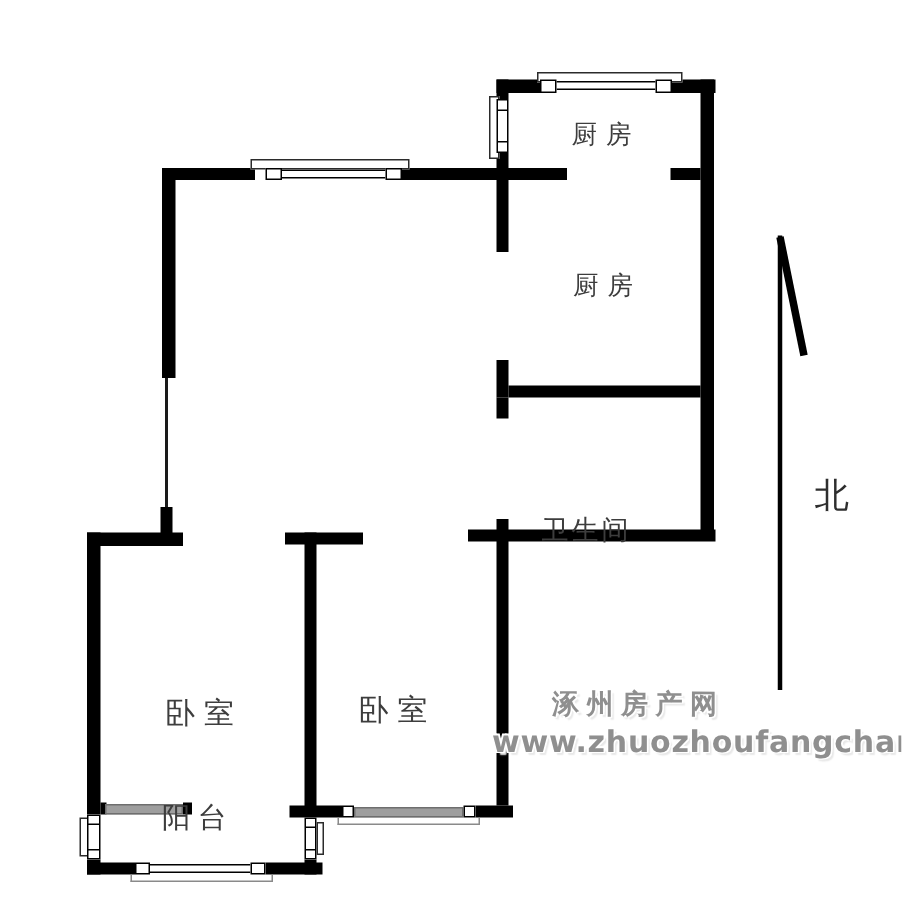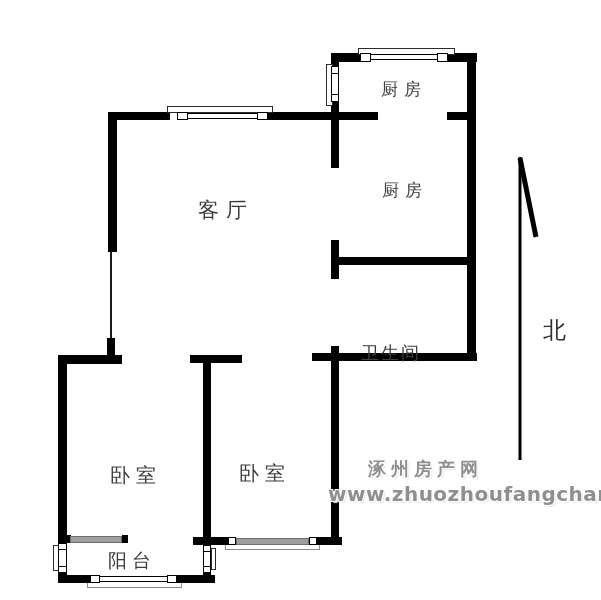--- a/index.html
+++ b/index.html
@@ -102,25 +102,24 @@
   <div class="win-cap" style="left:58px;top:543px;width:9px;height:7px;"></div>
   <div class="win-cap" style="left:58px;top:566px;width:9px;height:7px;"></div>
 
   <div class="win-frame" style="left:211px;top:548px;width:5px;height:22px;"></div>
   <div class="win-glass-v" style="left:203px;top:552px;width:8px;height:14px;"></div>
   <div class="win-cap" style="left:203px;top:545px;width:8px;height:7px;"></div>
   <div class="win-cap" style="left:203px;top:566px;width:8px;height:7px;"></div>
 
   <div class="room-label" style="left:381px;top:78px;font-size:17px;letter-spacing:6px;">厨房</div>
   <div class="room-label" style="left:382px;top:179px;font-size:17px;letter-spacing:6px;">厨房</div>
-  <div class="room-label" style="left:198px;top:196px;font-size:21px;letter-spacing:7px;">客厅</div>
   <div class="room-label" style="left:361px;top:309px;font-size:18px;letter-spacing:2px;margin-top:32px;">卫生间</div>
   <div class="room-label" style="left:110px;top:462px;font-size:20px;letter-spacing:6px;">卧室</div>
   <div class="room-label" style="left:239px;top:460px;font-size:20px;letter-spacing:6px;">卧室</div>
-  <div class="room-label" style="left:108px;top:548px;font-size:19px;letter-spacing:5px;">阳台</div>
+  <div class="room-label" style="left:108px;top:532px;font-size:19px;letter-spacing:5px;">阳台</div>
 
   <svg style="left:505px;top:145px;" width="45" height="325" viewBox="0 0 45 325">
     <line x1="15" y1="12" x2="15" y2="315" stroke="#000000" stroke-width="3"></line>
     <line x1="15" y1="13" x2="31" y2="92" stroke="#000000" stroke-width="5"></line>
   </svg>
   <div class="room-label" style="left:543px;top:315px;font-size:23px;color:#2e2e2e;">北</div>
 
   <div class="wm" style="left:368px;top:457px;font-size:18px;letter-spacing:5px;font-family:Liberation Serif, serif;">涿州房产网</div>
   <div class="wm" style="left:328px;top:482px;font-size:20px;letter-spacing:0.5px;">www.zhuozhoufangchan.com</div>
 

